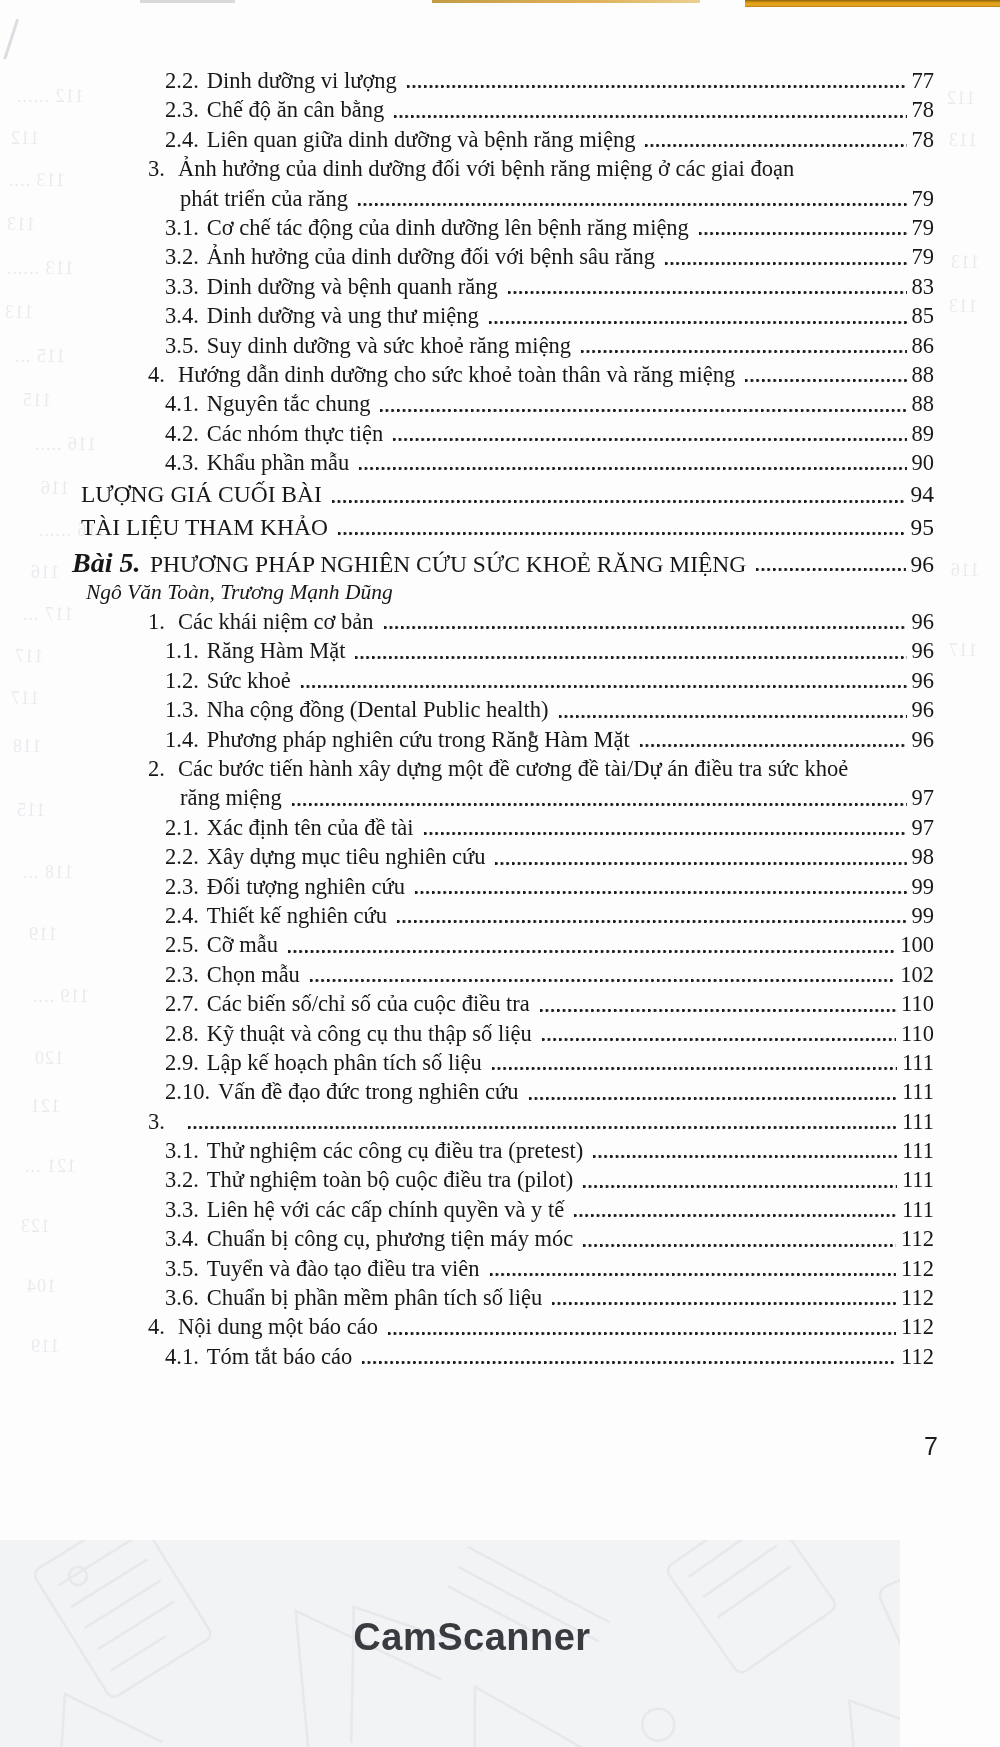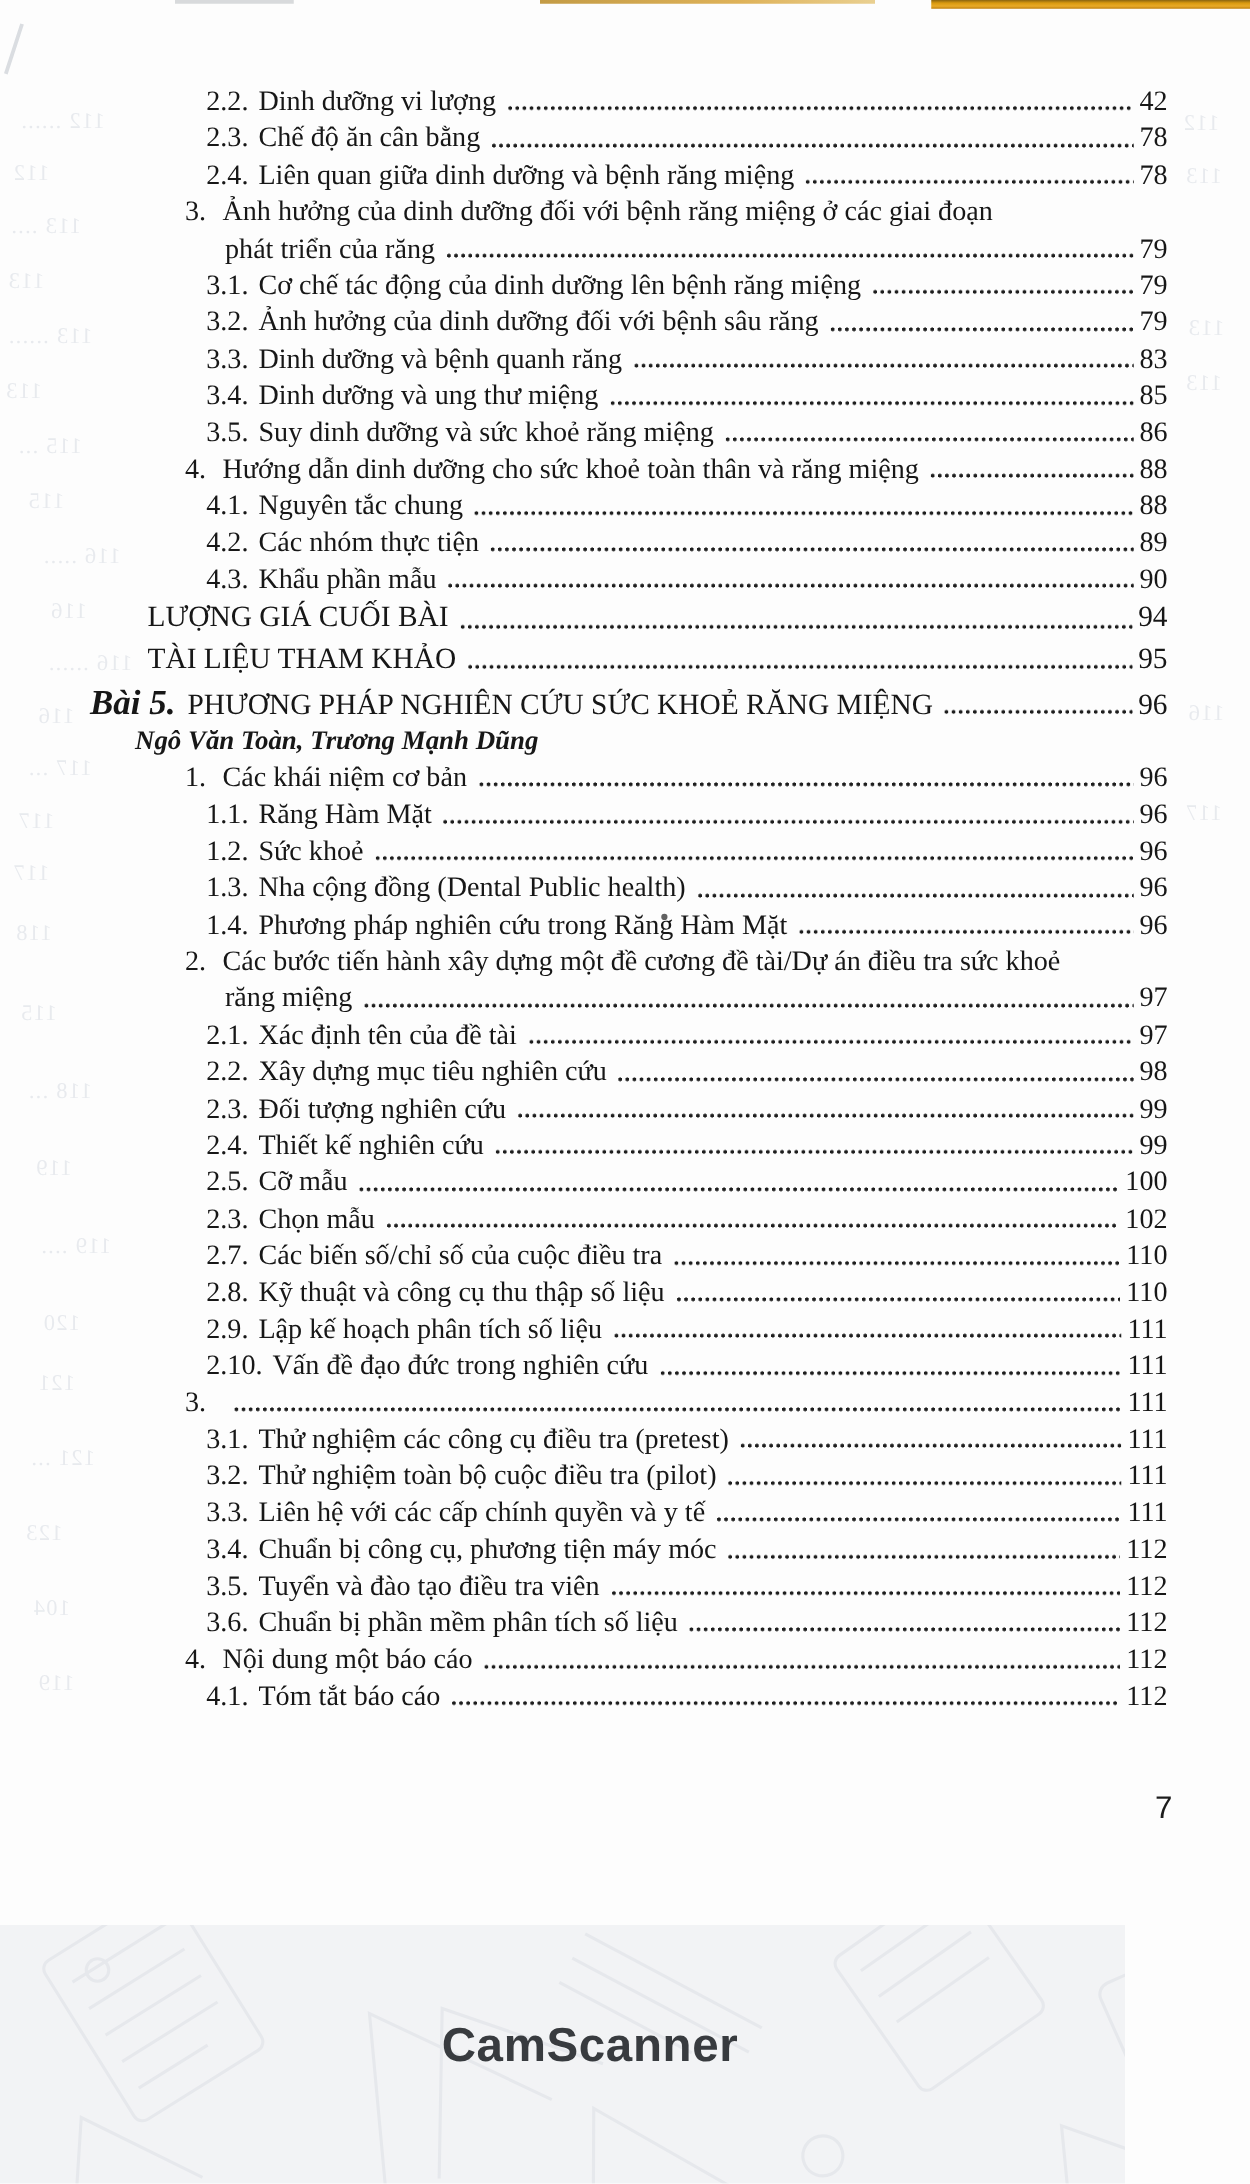--- a/index.html
+++ b/index.html
@@ -32,24 +32,24 @@
   .leader{flex:1 1 14px;min-width:14px;align-self:flex-end;height:5px;margin:0 5px 6px 9px;
     background-image:radial-gradient(circle at 2.2px 2.5px,#1d1d1d 1.35px,transparent 1.65px);
     background-size:5.7px 5px;background-repeat:repeat-x;}
   .pg{flex:0 0 auto;text-align:right;}
 
   .t-sub{padding-left:165px;}
   .t-sub .num{margin-right:8px;text-align:center;}
   .t-main,.t-mainwrap{padding-left:148px;}
   .t-main .num,.t-mainwrap .num{display:inline-block;min-width:30px;}
   .t-cont{padding-left:180px;}
-  .t-section{padding-left:118px;font-size:23.5px;margin-top:3px;}
+  .t-section{padding-left:81px;font-size:23.5px;margin-top:3px;}
   .t-chapter{padding-left:72px;font-size:23.5px;margin-top:6px;}
   .t-chapter .num{display:inline-block;min-width:78px;font-weight:bold;font-size:28px;font-style:italic;}
-  .t-author{padding-left:108px;font-weight:bold;font-style:italic;font-size:21.5px;}
+  .t-author{padding-left:86px;font-weight:normal;font-style:italic;font-size:21.5px;}
 
   .folio{position:absolute;top:1432px;right:62px;font-size:25px;
     font-family:"Liberation Sans","DejaVu Sans",sans-serif;color:#1c1c1c;}
 
   
   .footer{position:absolute;left:0;top:1540px;width:900px;height:207px;
     background:#f2f3f5;overflow:hidden;}
   .footer svg{position:absolute;left:0;top:0;}
   .brand{position:absolute;left:0;top:76px;width:944px;text-align:center;
     font-family:"Liberation Sans","DejaVu Sans",sans-serif;font-weight:bold;
@@ -98,21 +98,21 @@
       <span class="ghost" style="left: 948px; top: 296px;">113</span>
       <span class="ghost" style="left: 950px; top: 560px;">116</span>
       <span class="ghost" style="left: 948px; top: 640px;">117</span>
     </div>
 
   <main class="toc">
       <div class="row t-sub">
         <span class="num">2.2.</span>
         <span class="lbl">Dinh dưỡng vi lượng</span>
         <span class="leader"></span>
-        <span class="pg">42</span>
+        <span class="pg">77</span>
       </div>
       <div class="row t-sub">
         <span class="num">2.3.</span>
         <span class="lbl">Chế độ ăn cân bằng</span>
         <span class="leader"></span>
         <span class="pg">78</span>
       </div>
       <div class="row t-sub">
         <span class="num">2.4.</span>
         <span class="lbl">Liên quan giữa dinh dưỡng và bệnh răng miệng</span>

